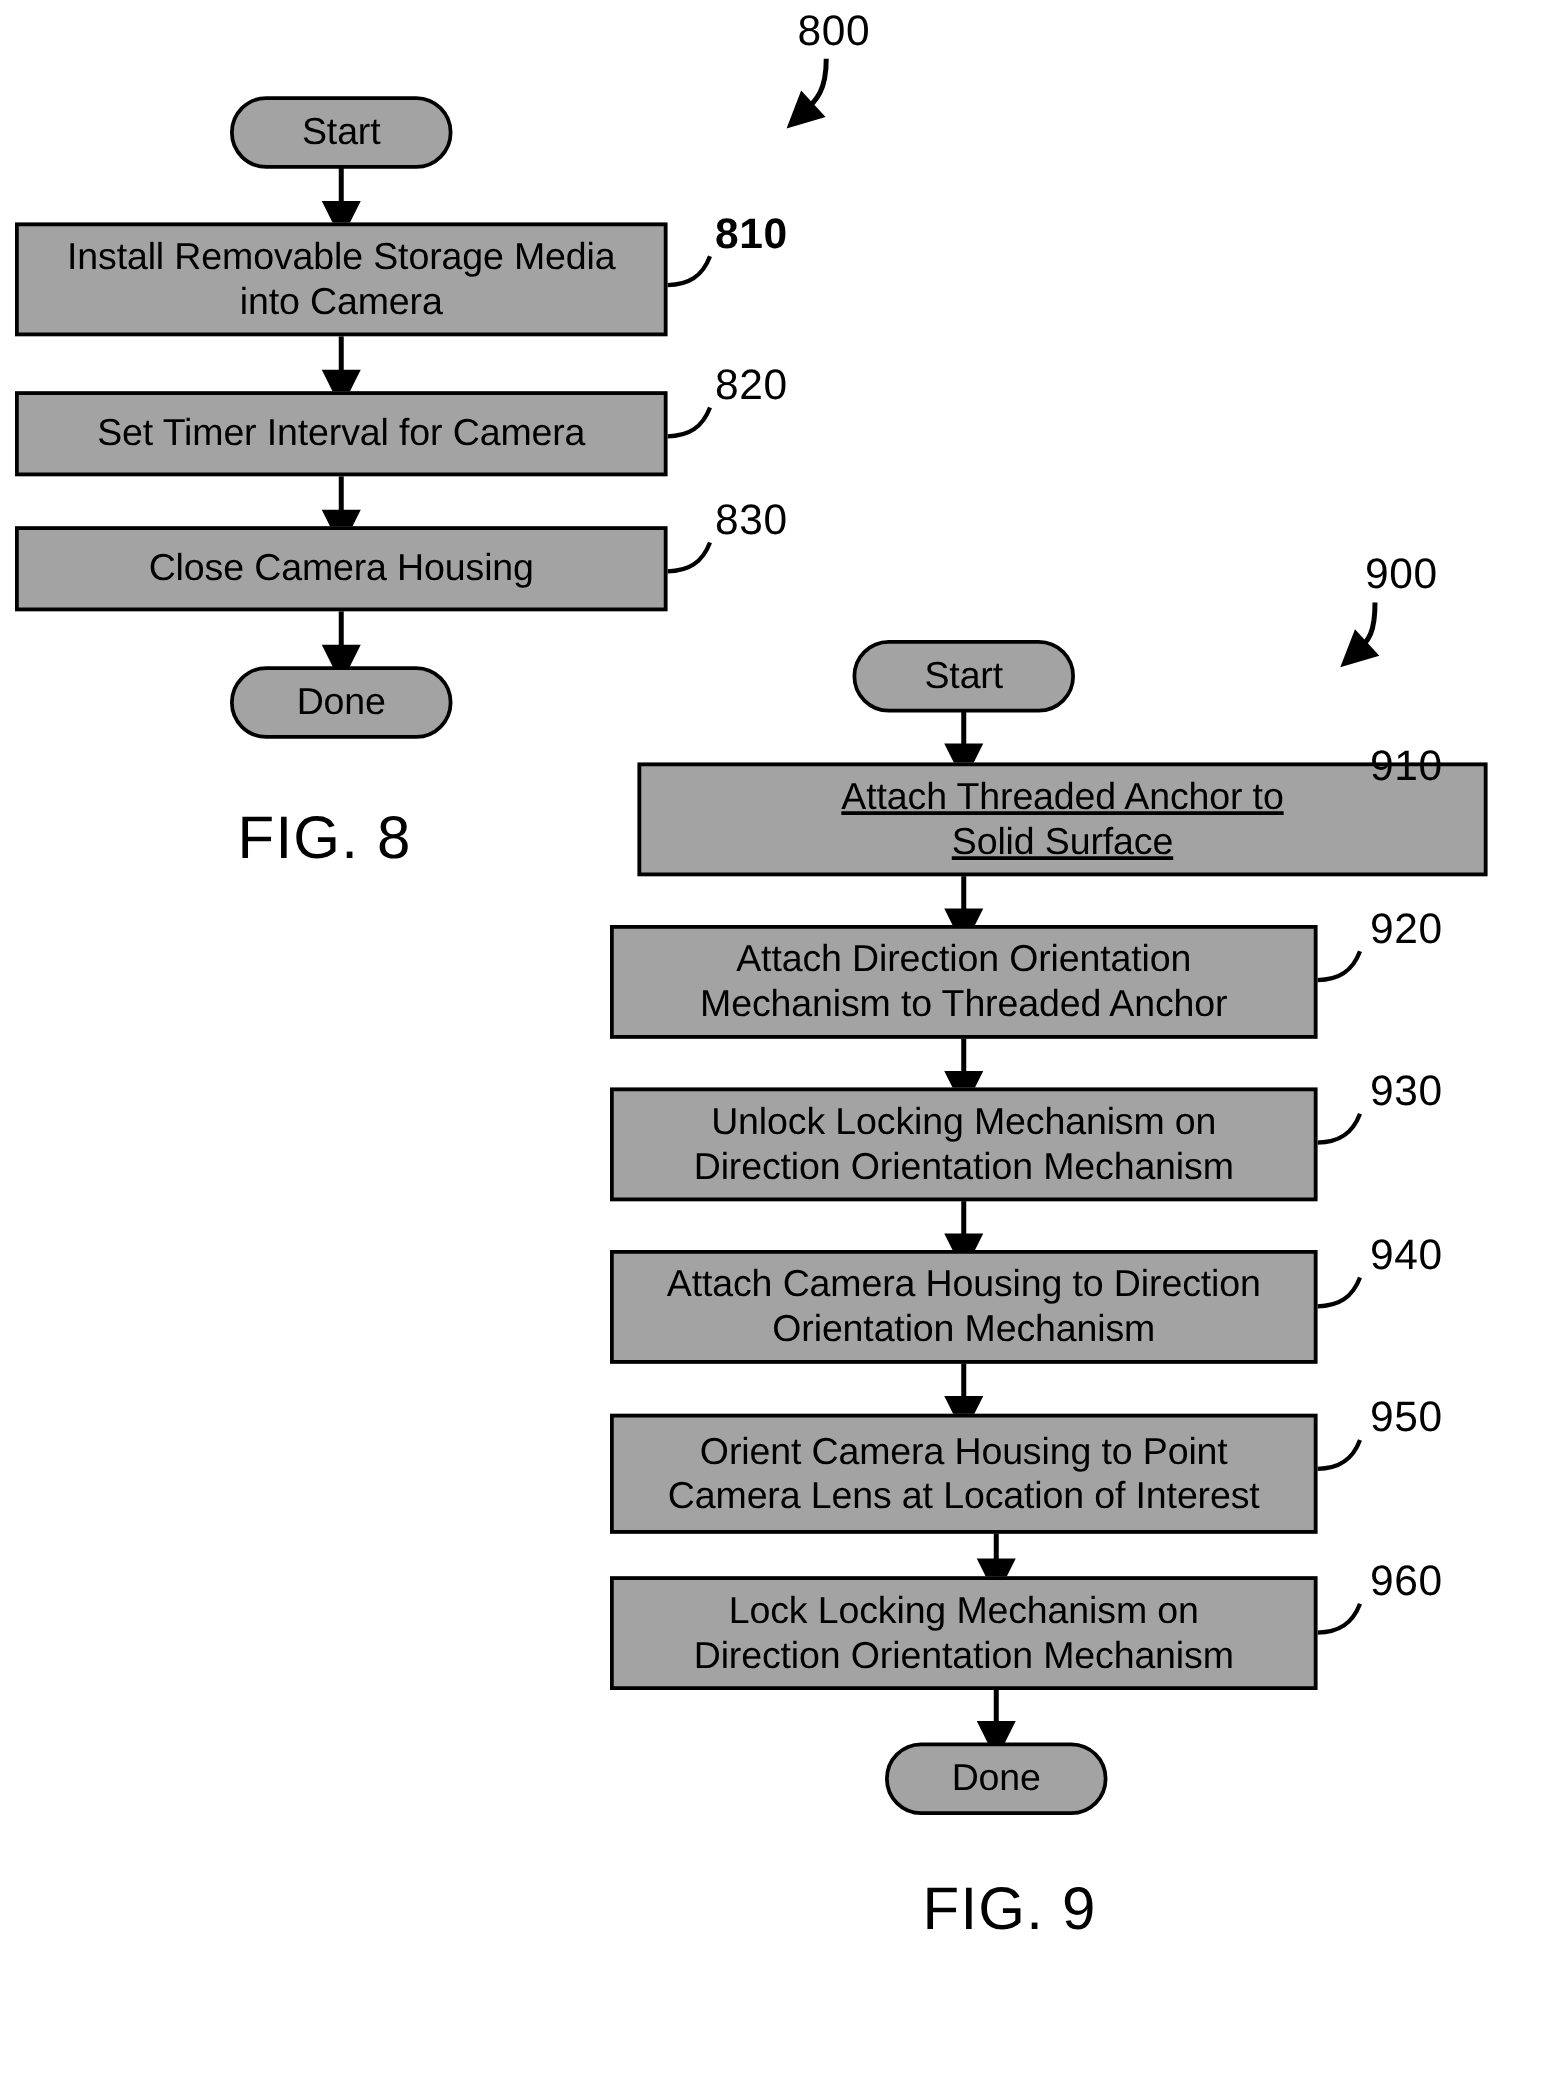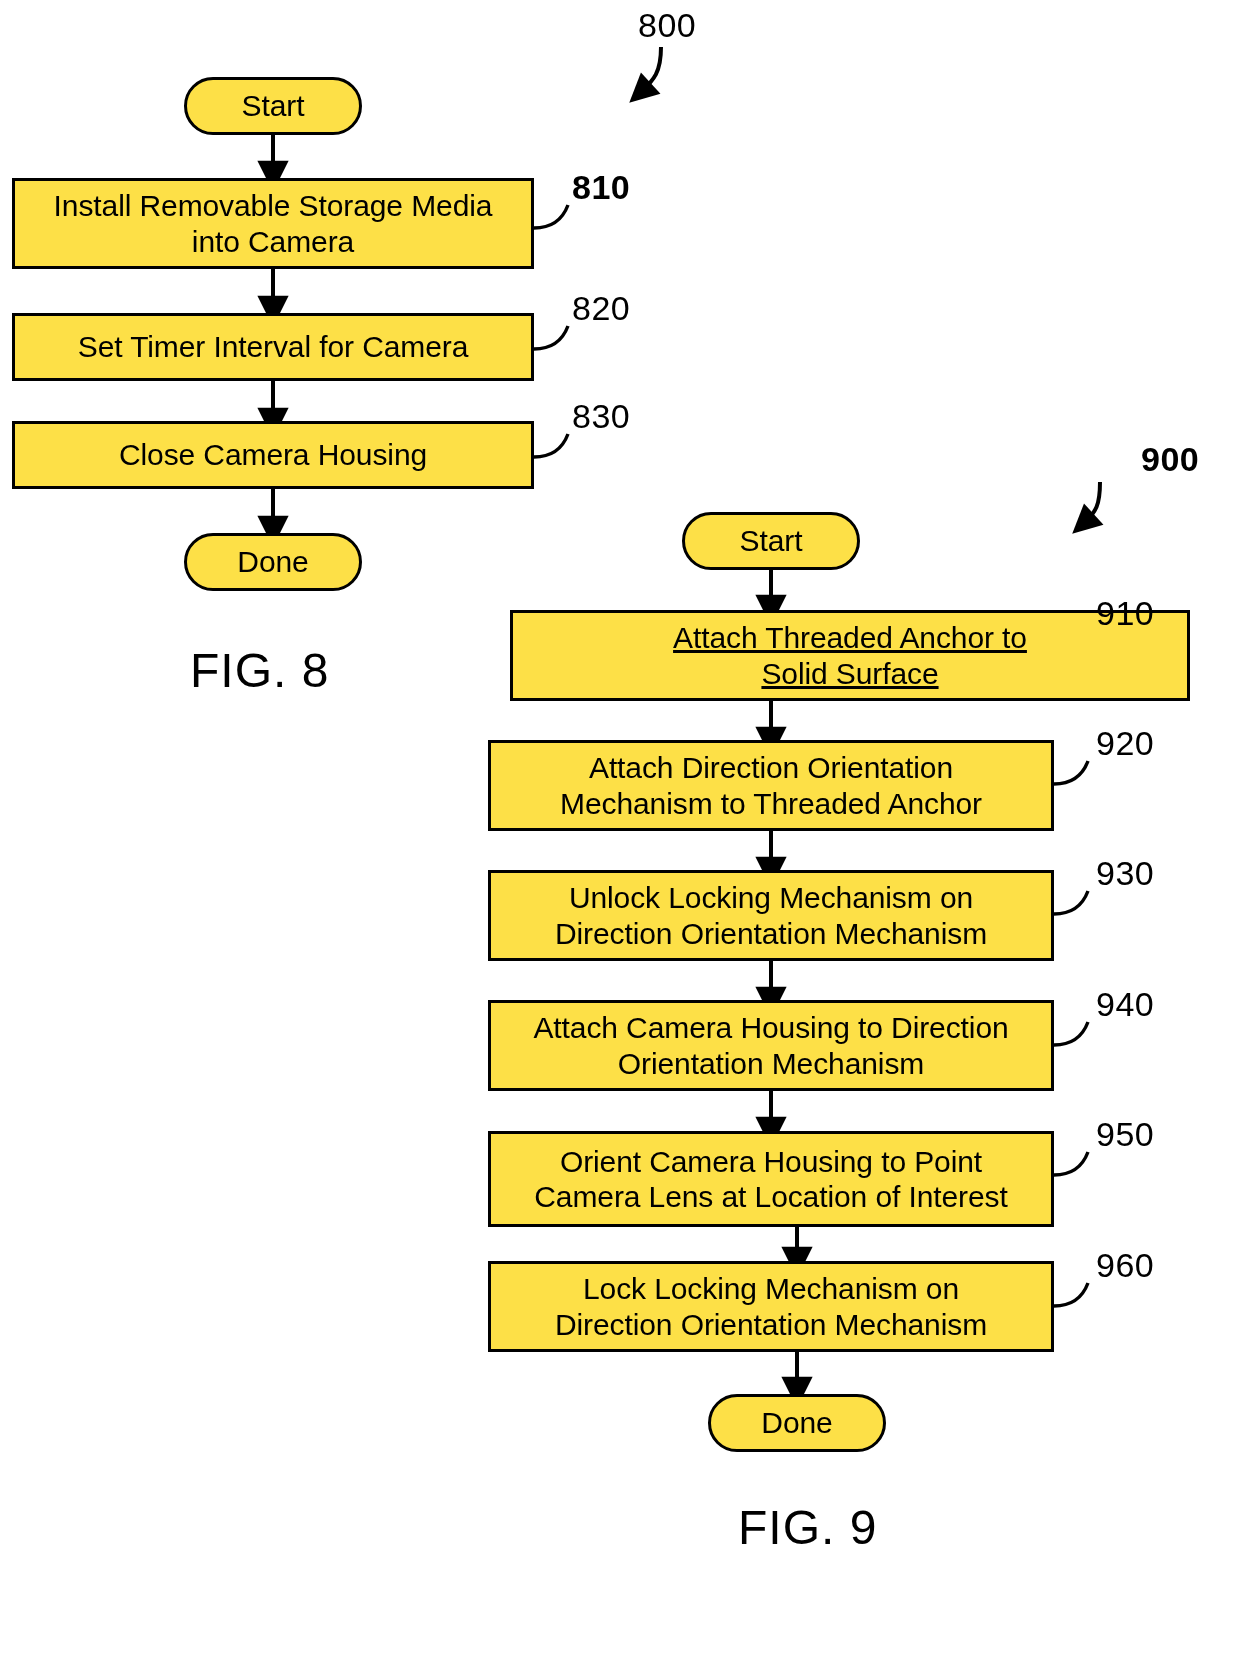--- a/index.html
+++ b/index.html
@@ -13,21 +13,21 @@
     height: 1679px;
     background: #ffffff;
     font-family: "Liberation Sans", sans-serif;
     color: #000000;
     overflow: hidden;
   }
   .node {
     position: absolute;
     box-sizing: border-box;
     border: 3px solid #000000;
-    background: #fde047;
+    background: #a3a3a3;
     display: flex;
     align-items: center;
     justify-content: center;
     text-align: center;
     line-height: 1.18;
     font-size: 30px;
     letter-spacing: -0.1px;
   }
   .terminal {
     border-radius: 999px;
@@ -136,21 +136,21 @@
     <span class="label">Close Camera Housing</span>
   </div>
   <div class="refnum" style="left:572px; top:397px;">830</div>
 
   <div class="node terminal" style="left:184px; top:533px; width:178px; height:58px;">
     <span class="label">Done</span>
   </div>
 
   <div class="figcaption" style="left:190px; top:643px;">FIG. 8</div>
 
-  <div class="refnum" style="left:1141px; top:440px;font-weight:bold;">900</div>
+  <div class="refnum" style="left:1092px; top:440px;">900</div>
 
   <div class="node terminal" style="left:682px; top:512px; width:178px; height:58px;">
     <span class="label">Start</span>
   </div>
 
   <div class="node process" style="left:510px; top:610px; width:680px; height:91px;text-decoration:underline;">
     <span class="label">Attach Threaded Anchor to
 Solid Surface</span>
   </div>
   <div class="refnum" style="left:1096px; top:594px;">910</div>

